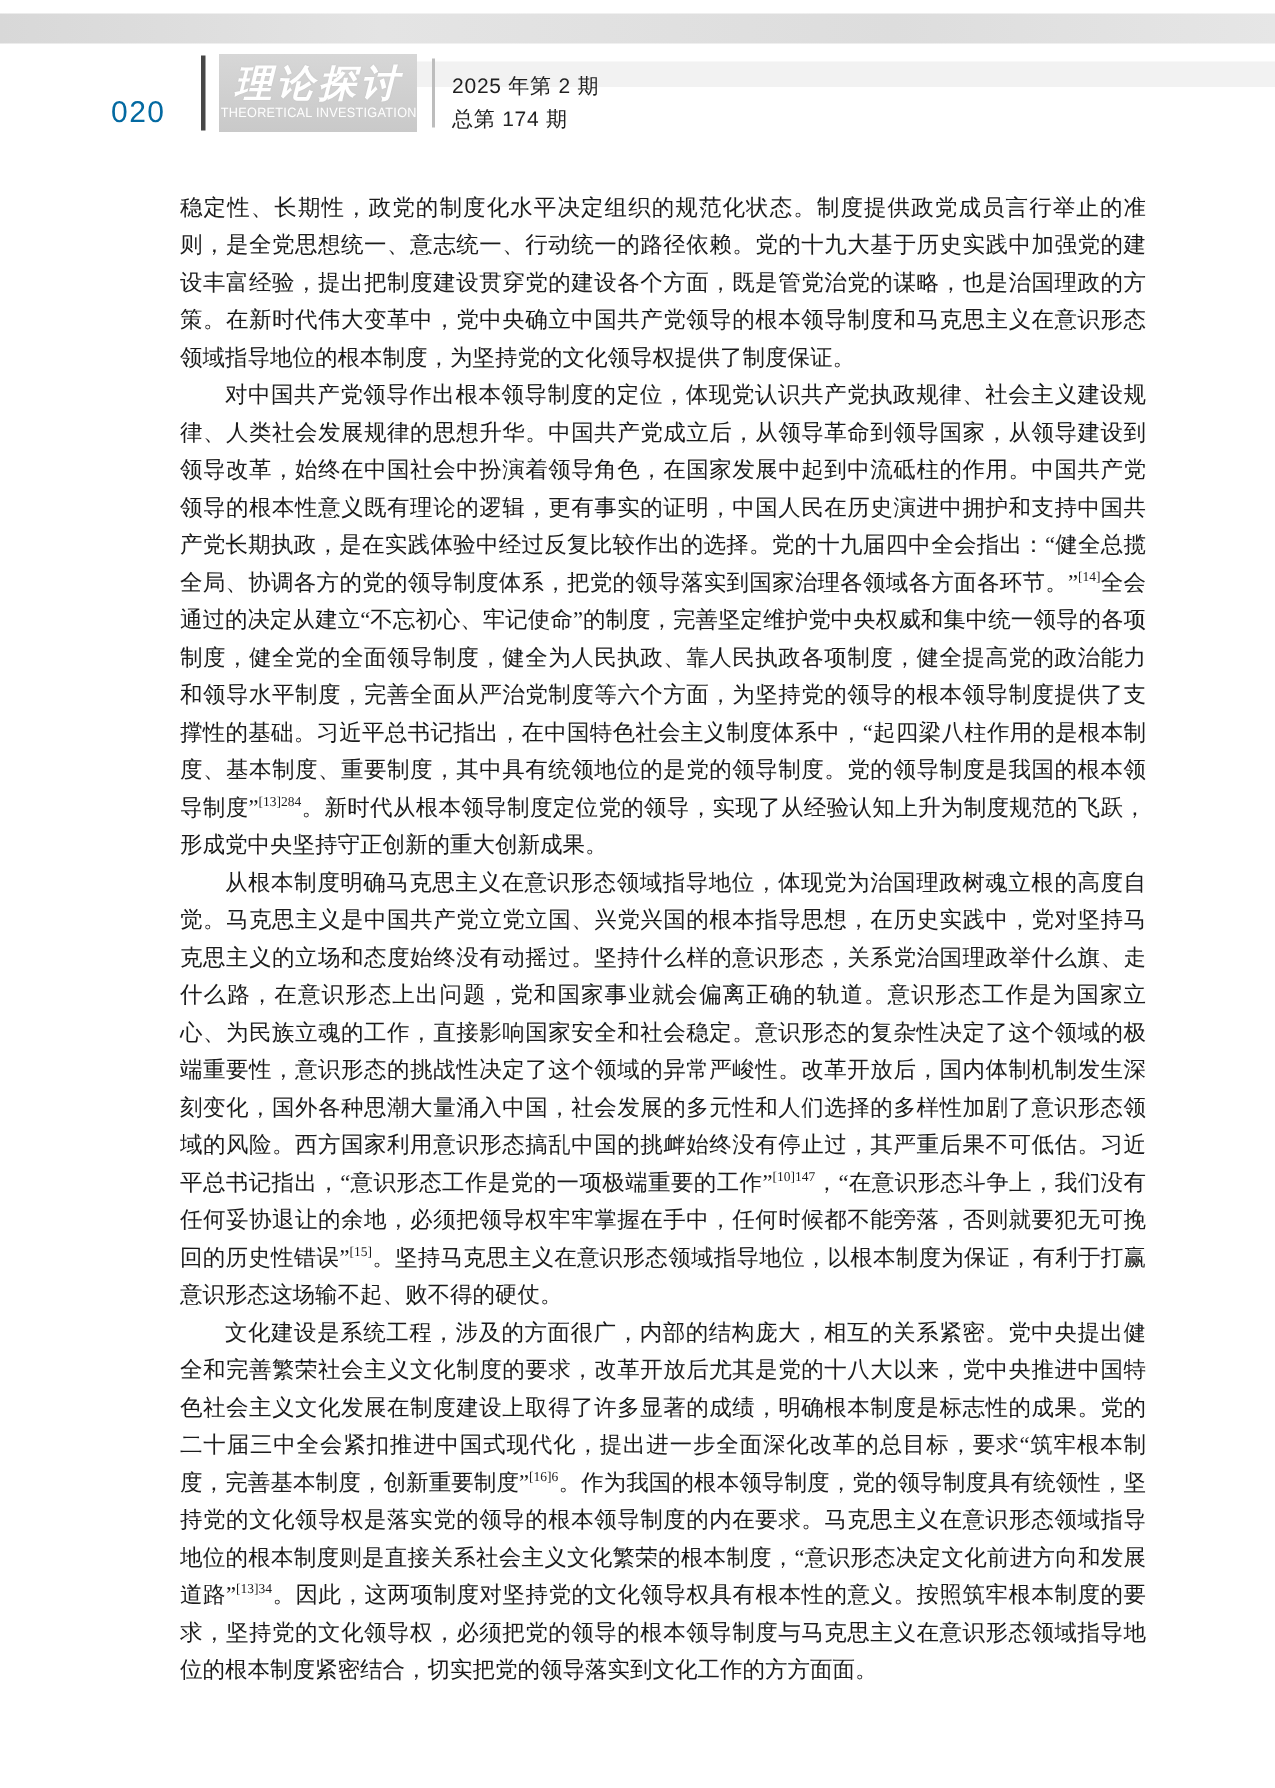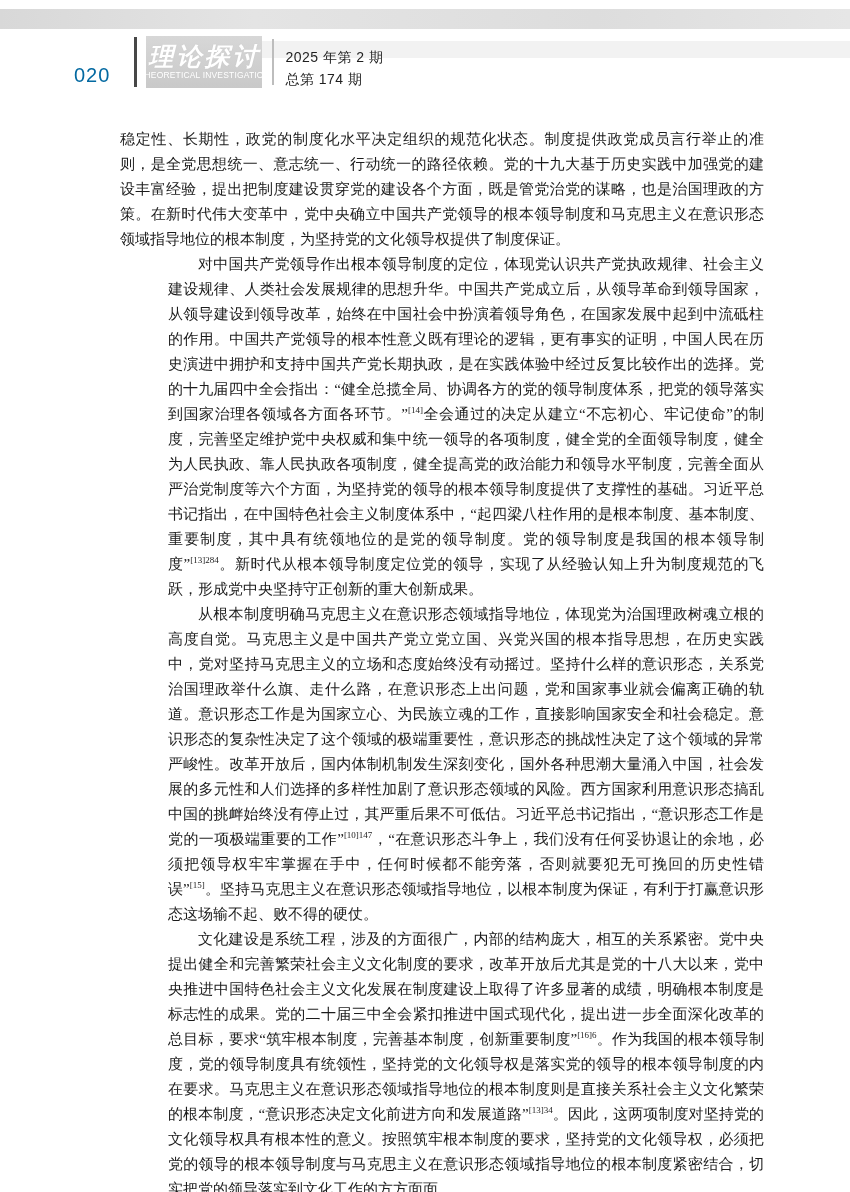--- a/index.html
+++ b/index.html
@@ -27,21 +27,21 @@
   .page-num {
     align-self:flex-end;
     font-family:"Liberation Sans","DejaVu Sans",sans-serif;
     font-size:20px; color:#0369a1; letter-spacing:1px;
     padding-bottom:1px; margin-right:24px;
   }
   .vdiv-dark {
     width:3px; background:#474747; height:50px; align-self:center; margin-right:9px;
   }
   .logo-box {
-    width:116px; height:52px;
+    width:132px; height:52px;
     background:linear-gradient(#d7d7d7,#c9c9c9);
     display:flex; flex-direction:column; align-items:center; justify-content:center;
     margin-right:10px;
   }
   .logo-zh {
     font-size:25px; font-weight:bold; font-style:italic;
     color:#ffffff; letter-spacing:3px; line-height:26px;
     text-shadow:0 0 1px #bfbfbf;
     white-space:nowrap;
   }
@@ -58,21 +58,21 @@
     font-family:"Liberation Sans","DejaVu Sans",sans-serif;
     font-size:14px; color:#1f1f1f; line-height:22px; letter-spacing:0.5px;margin-top:12px;
   }
   
   .body-text {
     position:absolute; left:120px; top:127px; width:644px;
     font-size:15px; line-height:25px; color:#1b1b1b;
     text-align:justify;
   }
   .body-text p { margin:0; }
-  .body-text p.indent { text-indent:2em;margin-left:48px; }
+  .body-text p.indent { text-indent:2em; }
   .body-text sup {
     font-size:9px; line-height:0; vertical-align:super; letter-spacing:0;
   }
 </style>
 </head>
 <body>
 
 <div class="page">
 
   <div class="top-band"></div>

